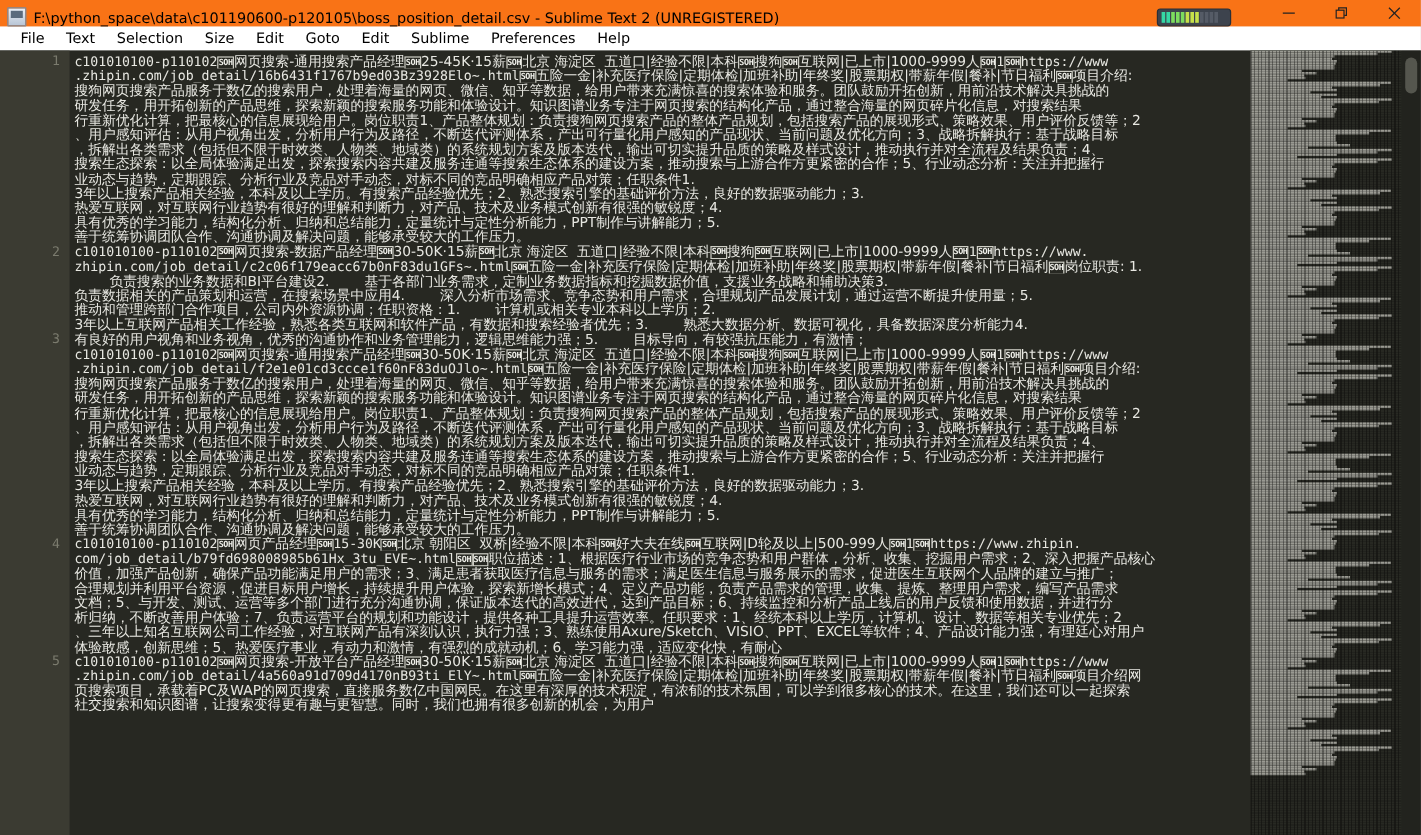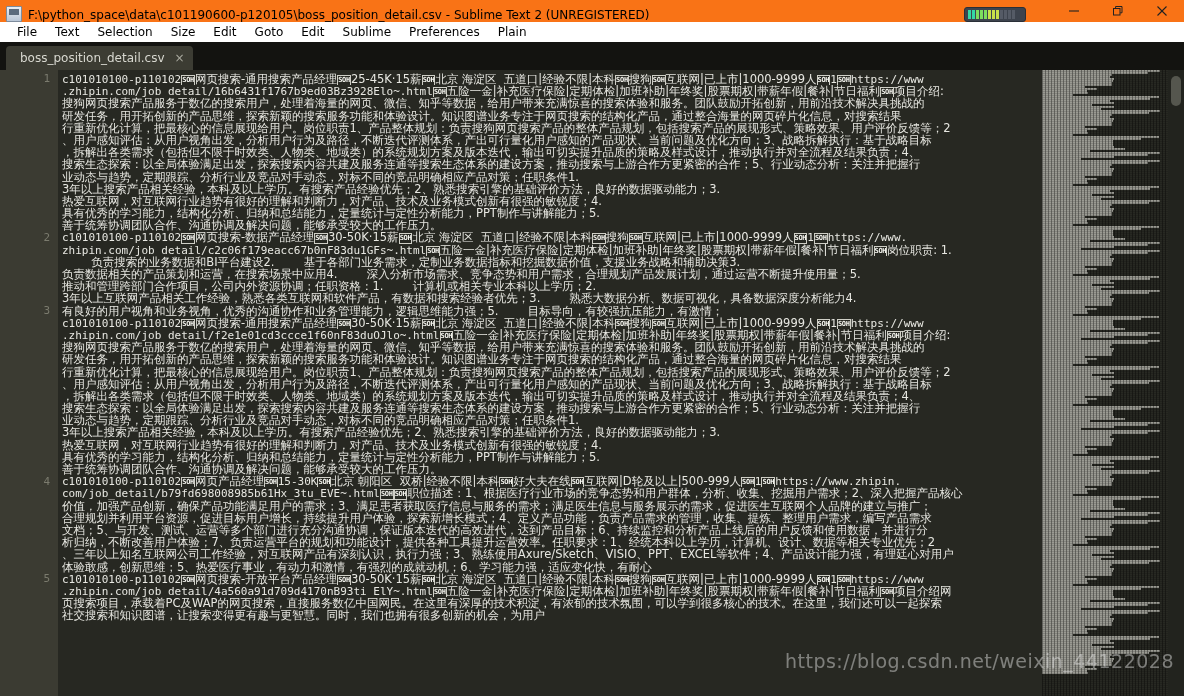--- a/index.html
+++ b/index.html
@@ -210,29 +210,23 @@
   <div class="menubar">
     <div class="menu-item">File</div>
     <div class="menu-item">Text</div>
     <div class="menu-item">Selection</div>
     <div class="menu-item">Size</div>
     <div class="menu-item">Edit</div>
     <div class="menu-item">Goto</div>
     <div class="menu-item">Edit</div>
     <div class="menu-item">Sublime</div>
     <div class="menu-item">Preferences</div>
-    <div class="menu-item">Plain</div>
+    <div class="menu-item">Help</div>
   </div>
 
-  <div class="tabbar">
-    <div class="tab">
-      <span>boss_position_detail.csv</span>
-      <span class="close">×</span>
-    </div>
-  </div>
 
   <div class="editor">
     <div class="gutter" id="gutter">
         <div class="gl" style="top: 3px;">1</div>
         <div class="gl" style="top: 161.6px;">2</div>
         <div class="gl" style="top: 234.8px;">3</div>
         <div class="gl" style="top: 405.6px;">4</div>
         <div class="gl" style="top: 503.2px;">5</div>
       </div>
     <div class="code" id="code"><div class="row"><span>c101010100-p110102</span><span class="soh">SOH</span><span class="cjk">网页搜索-通用搜索产品经理</span><span class="soh">SOH</span><span class="cjk">25-45K·15薪</span><span class="soh">SOH</span><span class="cjk">北京 海淀区  五道口|经验不限|本科</span><span class="soh">SOH</span><span class="cjk">搜狗</span><span class="soh">SOH</span><span class="cjk">互联网|已上市|1000-9999人</span><span class="soh">SOH</span><span>1</span><span class="soh">SOH</span><span>https://www</span></div><div class="row"><span>.zhipin.com/job_detail/16b6431f1767b9ed03Bz3928Elo~.html</span><span class="soh">SOH</span><span class="cjk">五险一金|补充医疗保险|定期体检|加班补助|年终奖|股票期权|带薪年假|餐补|节日福利</span><span class="soh">SOH</span><span class="cjk">项目介绍:</span></div><div class="row"><span class="cjk">搜狗网页搜索产品服务于数亿的搜索用户，处理着海量的网页、微信、知乎等数据，给用户带来充满惊喜的搜索体验和服务。团队鼓励开拓创新，用前沿技术解决具挑战的</span></div><div class="row"><span class="cjk">研发任务，用开拓创新的产品思维，探索新颖的搜索服务功能和体验设计。知识图谱业务专注于网页搜索的结构化产品，通过整合海量的网页碎片化信息，对搜索结果</span></div><div class="row"><span class="cjk">行重新优化计算，把最核心的信息展现给用户。岗位职责1、产品整体规划：负责搜狗网页搜索产品的整体产品规划，包括搜索产品的展现形式、策略效果、用户评价反馈等；2</span></div><div class="row"><span class="cjk">、用户感知评估：从用户视角出发，分析用户行为及路径，不断迭代评测体系，产出可行量化用户感知的产品现状、当前问题及优化方向；3、战略拆解执行：基于战略目标</span></div><div class="row"><span class="cjk">，拆解出各类需求（包括但不限于时效类、人物类、地域类）的系统规划方案及版本迭代，输出可切实提升品质的策略及样式设计，推动执行并对全流程及结果负责；4、</span></div><div class="row"><span class="cjk">搜索生态探索：以全局体验满足出发，探索搜索内容共建及服务连通等搜索生态体系的建设方案，推动搜索与上游合作方更紧密的合作；5、行业动态分析：关注并把握行</span></div><div class="row"><span class="cjk">业动态与趋势，定期跟踪、分析行业及竞品对手动态，对标不同的竞品明确相应产品对策；任职条件1.</span></div><div class="row"><span class="cjk">3年以上搜索产品相关经验，本科及以上学历。有搜索产品经验优先；2、熟悉搜索引擎的基础评价方法，良好的数据驱动能力；3.</span></div><div class="row"><span class="cjk">热爱互联网，对互联网行业趋势有很好的理解和判断力，对产品、技术及业务模式创新有很强的敏锐度；4.</span></div><div class="row"><span class="cjk">具有优秀的学习能力，结构化分析、归纳和总结能力，定量统计与定性分析能力，PPT制作与讲解能力；5.</span></div><div class="row"><span class="cjk">善于统筹协调团队合作、沟通协调及解决问题，能够承受较大的工作压力。</span></div><div class="row"><span>c101010100-p110102</span><span class="soh">SOH</span><span class="cjk">网页搜索-数据产品经理</span><span class="soh">SOH</span><span class="cjk">30-50K·15薪</span><span class="soh">SOH</span><span class="cjk">北京 海淀区  五道口|经验不限|本科</span><span class="soh">SOH</span><span class="cjk">搜狗</span><span class="soh">SOH</span><span class="cjk">互联网|已上市|1000-9999人</span><span class="soh">SOH</span><span>1</span><span class="soh">SOH</span><span>https://www.</span></div><div class="row"><span>zhipin.com/job_detail/c2c06f179eacc67b0nF83du1GFs~.html</span><span class="soh">SOH</span><span class="cjk">五险一金|补充医疗保险|定期体检|加班补助|年终奖|股票期权|带薪年假|餐补|节日福利</span><span class="soh">SOH</span><span class="cjk">岗位职责: 1.</span></div><div class="row"><span class="cjk">        负责搜索的业务数据和BI平台建设2.        基于各部门业务需求，定制业务数据指标和挖掘数据价值，支援业务战略和辅助决策3.</span></div><div class="row"><span class="cjk">负责数据相关的产品策划和运营，在搜索场景中应用4.        深入分析市场需求、竞争态势和用户需求，合理规划产品发展计划，通过运营不断提升使用量；5.</span></div><div class="row"><span class="cjk">推动和管理跨部门合作项目，公司内外资源协调；任职资格：1.        计算机或相关专业本科以上学历；2.</span></div><div class="row"><span class="cjk">3年以上互联网产品相关工作经验，熟悉各类互联网和软件产品，有数据和搜索经验者优先；3.        熟悉大数据分析、数据可视化，具备数据深度分析能力4.</span></div><div class="row"><span class="cjk">有良好的用户视角和业务视角，优秀的沟通协作和业务管理能力，逻辑思维能力强；5.        目标导向，有较强抗压能力，有激情；</span></div><div class="row"><span>c101010100-p110102</span><span class="soh">SOH</span><span class="cjk">网页搜索-通用搜索产品经理</span><span class="soh">SOH</span><span class="cjk">30-50K·15薪</span><span class="soh">SOH</span><span class="cjk">北京 海淀区  五道口|经验不限|本科</span><span class="soh">SOH</span><span class="cjk">搜狗</span><span class="soh">SOH</span><span class="cjk">互联网|已上市|1000-9999人</span><span class="soh">SOH</span><span>1</span><span class="soh">SOH</span><span>https://www</span></div><div class="row"><span>.zhipin.com/job_detail/f2e1e01cd3ccce1f60nF83duOJlo~.html</span><span class="soh">SOH</span><span class="cjk">五险一金|补充医疗保险|定期体检|加班补助|年终奖|股票期权|带薪年假|餐补|节日福利</span><span class="soh">SOH</span><span class="cjk">项目介绍:</span></div><div class="row"><span class="cjk">搜狗网页搜索产品服务于数亿的搜索用户，处理着海量的网页、微信、知乎等数据，给用户带来充满惊喜的搜索体验和服务。团队鼓励开拓创新，用前沿技术解决具挑战的</span></div><div class="row"><span class="cjk">研发任务，用开拓创新的产品思维，探索新颖的搜索服务功能和体验设计。知识图谱业务专注于网页搜索的结构化产品，通过整合海量的网页碎片化信息，对搜索结果</span></div><div class="row"><span class="cjk">行重新优化计算，把最核心的信息展现给用户。岗位职责1、产品整体规划：负责搜狗网页搜索产品的整体产品规划，包括搜索产品的展现形式、策略效果、用户评价反馈等；2</span></div><div class="row"><span class="cjk">、用户感知评估：从用户视角出发，分析用户行为及路径，不断迭代评测体系，产出可行量化用户感知的产品现状、当前问题及优化方向；3、战略拆解执行：基于战略目标</span></div><div class="row"><span class="cjk">，拆解出各类需求（包括但不限于时效类、人物类、地域类）的系统规划方案及版本迭代，输出可切实提升品质的策略及样式设计，推动执行并对全流程及结果负责；4、</span></div><div class="row"><span class="cjk">搜索生态探索：以全局体验满足出发，探索搜索内容共建及服务连通等搜索生态体系的建设方案，推动搜索与上游合作方更紧密的合作；5、行业动态分析：关注并把握行</span></div><div class="row"><span class="cjk">业动态与趋势，定期跟踪、分析行业及竞品对手动态，对标不同的竞品明确相应产品对策；任职条件1.</span></div><div class="row"><span class="cjk">3年以上搜索产品相关经验，本科及以上学历。有搜索产品经验优先；2、熟悉搜索引擎的基础评价方法，良好的数据驱动能力；3.</span></div><div class="row"><span class="cjk">热爱互联网，对互联网行业趋势有很好的理解和判断力，对产品、技术及业务模式创新有很强的敏锐度；4.</span></div><div class="row"><span class="cjk">具有优秀的学习能力，结构化分析、归纳和总结能力，定量统计与定性分析能力，PPT制作与讲解能力；5.</span></div><div class="row"><span class="cjk">善于统筹协调团队合作、沟通协调及解决问题，能够承受较大的工作压力。</span></div><div class="row"><span>c101010100-p110102</span><span class="soh">SOH</span><span class="cjk">网页产品经理</span><span class="soh">SOH</span><span>15-30K</span><span class="soh">SOH</span><span class="cjk">北京 朝阳区  双桥|经验不限|本科</span><span class="soh">SOH</span><span class="cjk">好大夫在线</span><span class="soh">SOH</span><span class="cjk">互联网|D轮及以上|500-999人</span><span class="soh">SOH</span><span>1</span><span class="soh">SOH</span><span>https://www.zhipin.</span></div><div class="row"><span>com/job_detail/b79fd698008985b61Hx_3tu_EVE~.html</span><span class="soh">SOH</span><span class="soh">SOH</span><span class="cjk">职位描述：1、根据医疗行业市场的竞争态势和用户群体，分析、收集、挖掘用户需求；2、深入把握产品核心</span></div><div class="row"><span class="cjk">价值，加强产品创新，确保产品功能满足用户的需求；3、满足患者获取医疗信息与服务的需求；满足医生信息与服务展示的需求，促进医生互联网个人品牌的建立与推广；</span></div><div class="row"><span class="cjk">合理规划并利用平台资源，促进目标用户增长，持续提升用户体验，探索新增长模式；4、定义产品功能，负责产品需求的管理，收集、提炼、整理用户需求，编写产品需求</span></div><div class="row"><span class="cjk">文档；5、与开发、测试、运营等多个部门进行充分沟通协调，保证版本迭代的高效进代，达到产品目标；6、持续监控和分析产品上线后的用户反馈和使用数据，并进行分</span></div><div class="row"><span class="cjk">析归纳，不断改善用户体验；7、负责运营平台的规划和功能设计，提供各种工具提升运营效率。任职要求：1、经统本科以上学历，计算机、设计、数据等相关专业优先；2</span></div><div class="row"><span class="cjk">、三年以上知名互联网公司工作经验，对互联网产品有深刻认识，执行力强；3、熟练使用Axure/Sketch、VISIO、PPT、EXCEL等软件；4、产品设计能力强，有理廷心对用户</span></div><div class="row"><span class="cjk">体验敢感，创新思维；5、热爱医疗事业，有动力和激情，有强烈的成就动机；6、学习能力强，适应变化快，有耐心</span></div><div class="row"><span>c101010100-p110102</span><span class="soh">SOH</span><span class="cjk">网页搜索-开放平台产品经理</span><span class="soh">SOH</span><span class="cjk">30-50K·15薪</span><span class="soh">SOH</span><span class="cjk">北京 海淀区  五道口|经验不限|本科</span><span class="soh">SOH</span><span class="cjk">搜狗</span><span class="soh">SOH</span><span class="cjk">互联网|已上市|1000-9999人</span><span class="soh">SOH</span><span>1</span><span class="soh">SOH</span><span>https://www</span></div><div class="row"><span>.zhipin.com/job_detail/4a560a91d709d4170nB93ti_ElY~.html</span><span class="soh">SOH</span><span class="cjk">五险一金|补充医疗保险|定期体检|加班补助|年终奖|股票期权|带薪年假|餐补|节日福利</span><span class="soh">SOH</span><span class="cjk">项目介绍网</span></div><div class="row"><span class="cjk">页搜索项目，承载着PC及WAP的网页搜索，直接服务数亿中国网民。在这里有深厚的技术积淀，有浓郁的技术氛围，可以学到很多核心的技术。在这里，我们还可以一起探索</span></div><div class="row"><span class="cjk">社交搜索和知识图谱，让搜索变得更有趣与更智慧。同时，我们也拥有很多创新的机会，为用户</span></div></div>
@@ -540,14 +534,13 @@
         <div class="mrow" style="width: 55px;"></div>
         <div class="mrow" style="width: 45px;"></div>
         <div class="mrow" style="width: 46px;"></div>
       </div>
     <div class="scrollbar">
       <div class="scroll-thumb"></div>
     </div>
   </div>
 
 
-  <div class="watermark">https://blog.csdn.net/weixin_44122028</div>
 </div>
 
 </body></html>

